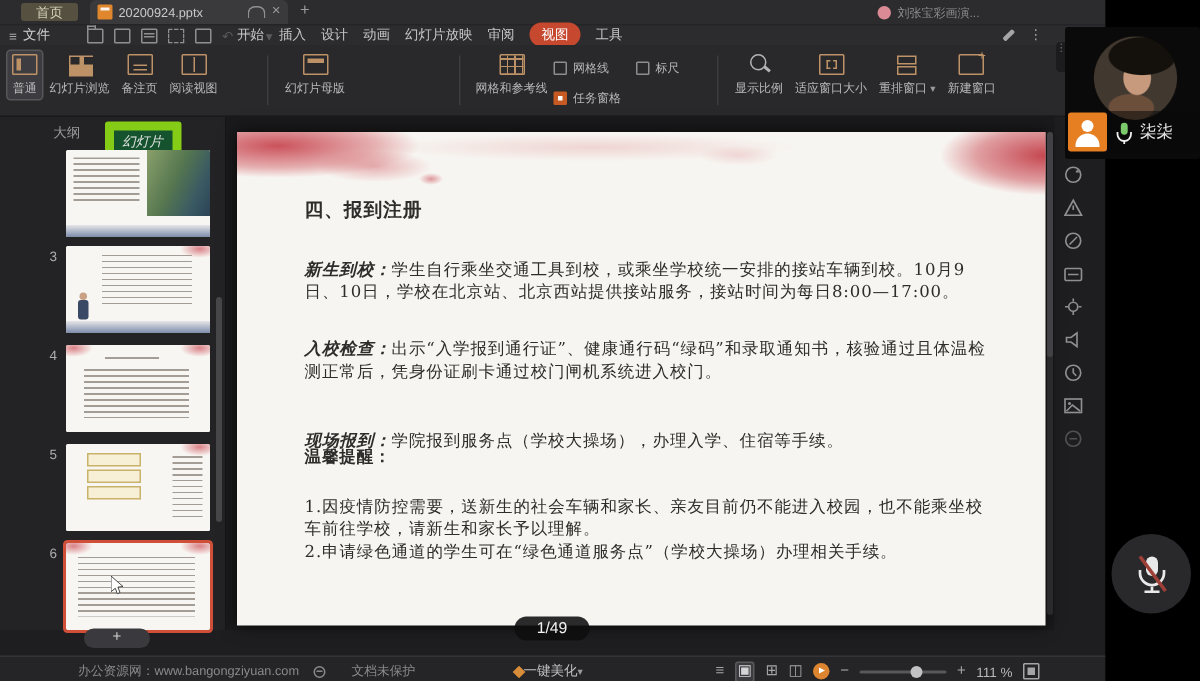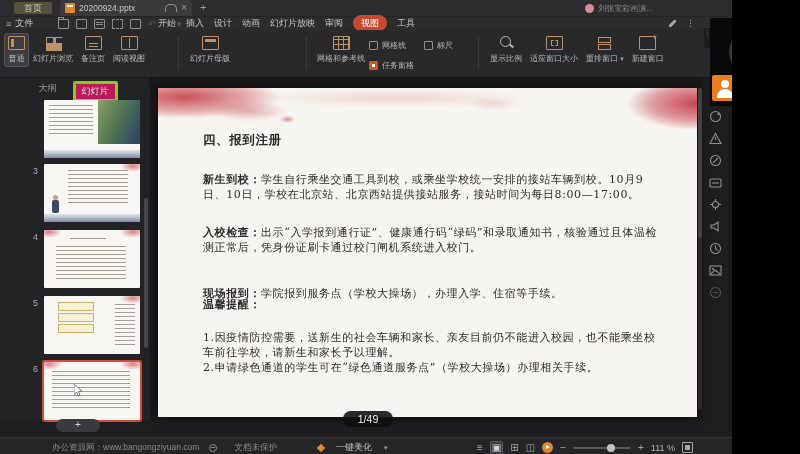--- a/index.html
+++ b/index.html
@@ -1,16 +1,16 @@
 <!DOCTYPE html>
 <html><head>
 <meta charset="utf-8">
 <style>
   html,body{margin:0;padding:0;background:#000;}
-  #screen{position:relative;width:732px;height:454px;background:#000;overflow:hidden;
+  #screen{position:relative;width:800px;height:454px;background:#000;overflow:hidden;
           font-family:"Liberation Sans","DejaVu Sans",sans-serif;-webkit-font-smoothing:antialiased;}
   
   .wps{position:absolute;left:0;top:0;width:737px;height:454px;background:#1e1e20;}
   .titlebar{position:absolute;left:0;top:0;width:100%;height:16px;background:#2c2c2e;border-bottom:1px solid #242426;}
   .home-tab{position:absolute;left:14px;top:2px;width:38px;height:12px;background:#55503f;border-radius:2px;
             color:#d3ccb4;font-size:9px;line-height:12px;text-align:center;}
   .doc-tab{position:absolute;left:60px;top:0;width:132px;height:16px;background:#3a3a3d;border-radius:4px 4px 0 0;
            display:flex;align-items:center;padding:0 5px;box-sizing:border-box;gap:4px;}
   .ppt-icon{width:10px;height:10px;background:#e0862c;border-radius:1px;flex:0 0 auto;position:relative;}
   .ppt-icon::after{content:"";position:absolute;left:2px;top:2px;width:6px;height:2px;background:#fff;opacity:.9;}
@@ -70,21 +70,21 @@
   .cb{width:9px;height:9px;border:1px solid #8e8e90;border-radius:1px;box-sizing:border-box;background:transparent;position:relative;}
   .cb.on{background:#c75a22;border-color:#c75a22;}
   .cb.on::after{content:"";position:absolute;left:2px;top:2px;width:3px;height:3px;background:#fff;}
   .cbrow .lab{color:#b8b8ba;font-size:8px;white-space:nowrap;}
   .rsep{position:absolute;top:7px;width:1px;height:33px;background:#3c3c3e;}
   .caret{color:#9a9a9c;font-size:7px;}
   
   .sidebar{position:absolute;left:0;top:78px;width:150px;height:342px;background:#232325;border-right:1px solid #161618;}
   .sb-tabs{position:absolute;left:0;top:3px;width:100%;display:flex;justify-content:center;gap:10px;}
   .sb-tab{color:#98989a;font-size:9px;padding:1px 6px;}
-  .sb-tab.active{background:#be185d;border:3px solid #84cc16;border-radius:2px;color:#e2e2e2;}
+  .sb-tab.active{background:#14532d;border:6px solid #84cc16;border-radius:2px;color:#e2e2e2;font-style:italic;}
   .thumb{position:absolute;left:44px;width:96px;height:58px;background:#f8f6f2;border-radius:1px;overflow:hidden;}
   .thumb.sel{outline:2px solid #cf4f38;}
   .tnum{position:absolute;left:24px;width:14px;text-align:right;color:#aeaeb0;font-size:9px;}
   .pinkc{position:absolute;width:26px;height:12px;background:radial-gradient(ellipse at center,rgba(210,100,108,.8),rgba(210,100,108,0) 70%);}
   .tlines{position:absolute;background:repeating-linear-gradient(#a39d95 0 1px,transparent 1px 4px);}
   .timg{position:absolute;right:0;top:0;width:42px;height:44px;
         background:linear-gradient(115deg,#8aa06b 0%,#55764f 45%,#3a5a63 75%,#2c4356 100%);}
   .tgrass{position:absolute;left:0;right:0;bottom:0;height:8px;
         background:linear-gradient(180deg,rgba(120,135,170,.15),#7d8cab);}
   .tboy{position:absolute;left:8px;bottom:9px;width:7px;height:13px;background:#3a4a66;border-radius:2px;}
@@ -99,42 +99,42 @@
   .slide{position:absolute;left:7px;top:10px;width:539px;height:329px;background:#f7f5f1;box-shadow:0 0 10px rgba(0,0,0,.7);}
   .wcolor{position:absolute;left:0;top:0;right:0;height:46px;background:
     radial-gradient(ellipse 95px 36px at 100% 34%, rgba(193,55,66,.92) 0%, rgba(205,88,96,.55) 48%, rgba(205,88,96,0) 74%),
     radial-gradient(ellipse 125px 28px at 5% 20%, rgba(198,64,75,.9) 0%, rgba(212,106,112,.5) 52%, rgba(212,106,112,0) 76%),
     radial-gradient(ellipse 55px 15px at 17% 50%, rgba(212,106,112,.5), rgba(212,106,112,0) 70%),
     radial-gradient(ellipse 10px 5px at 24% 68%, rgba(205,88,96,.6), rgba(205,88,96,0) 80%),
     radial-gradient(ellipse 190px 13px at 44% 22%, rgba(222,146,148,.32), rgba(222,146,148,0) 72%),
     radial-gradient(ellipse 36px 9px at 62% 34%, rgba(222,146,148,.3), rgba(222,146,148,0) 75%);}
   .stext{position:absolute;left:45px;top:0;width:462px;font-family:"DejaVu Serif","Liberation Serif",serif;
          color:#2f2d2b;font-size:11px;line-height:15px;letter-spacing:.6px;}
-  .stext .b{font-weight:bold;}
+  .stext .b{font-weight:bold;font-style:italic;}
   .st-title{position:absolute;top:44px;font-size:12.5px;font-weight:bold;}
   .p1{position:absolute;top:73px;}
   .p2{position:absolute;top:126px;}
   .p3{position:absolute;top:170px;margin-top:28px;}
   .prem{position:absolute;top:209px;font-weight:bold;}
   .r1{position:absolute;top:231px;}
   .r2{position:absolute;top:261px;}
   .vscroll{position:absolute;right:1px;top:10px;width:4px;height:322px;background:#2a2a2d;border-radius:2px;}
   .vscroll::before{content:"";position:absolute;left:0;top:0;width:4px;height:150px;background:#424246;border-radius:2px;}
   .pagepill{position:absolute;left:192px;top:333px;width:50px;height:16px;background:rgba(14,14,14,.88);
             border-radius:9px;color:#f2f2f2;font-size:10.5px;line-height:16px;text-align:center;}
   
   .notesbar{position:absolute;left:151px;top:420px;width:586px;height:17px;background:#242426;border-top:1px solid #323234;}
   .notesbar span{position:absolute;left:8px;top:3px;color:#7a7a7c;font-size:8.5px;}
   .statusbar{position:absolute;left:0;top:437px;width:737px;height:17px;background:#252527;border-top:1px solid #343436;}
   .sb-left{position:absolute;left:52px;top:4px;display:flex;gap:10px;align-items:center;}
   .sb-left .site{color:#8a8a8c;font-size:8.5px;}
   .protect{display:flex;gap:17px;align-items:center;color:#8a8a8c;font-size:8.5px;}
   .oic{width:8px;height:8px;border:1px solid #8a8a8c;border-radius:50%;position:relative;box-sizing:border-box;}
   .oic::after{content:"";position:absolute;left:1px;top:2.2px;width:3.6px;height:1px;background:#8a8a8c;}
-  .beautify{position:absolute;left:318px;top:3px;display:flex;gap:12px;align-items:center;text-align:center;}
+  .beautify{position:absolute;left:343px;top:3px;display:flex;gap:0;align-items:center;text-align:center;}
   .spark{width:6px;height:6px;background:#d78d3a;transform:rotate(45deg);}
   .beautify .t{color:#c0c0c2;font-size:9px;}
   .sb-right{position:absolute;right:44px;top:2.5px;display:flex;gap:7px;align-items:center;}
   .vic{color:#a5a5a7;font-size:10px;line-height:12px;}
   .vic.selbox{background:#3c3c40;border:1px solid #5a5a5e;border-radius:2px;padding:0 1px;color:#d5d5d7;}
   .play{width:11px;height:11px;border-radius:50%;background:#dd8430;position:relative;}
   .play::after{content:"";position:absolute;left:4px;top:3px;border-left:4px solid #fff;border-top:2.5px solid transparent;border-bottom:2.5px solid transparent;}
   .zslider{width:58px;height:2px;background:#58585a;position:relative;border-radius:1px;}
   .zslider::after{content:"";position:absolute;left:34px;top:-3px;width:8px;height:8px;border-radius:50%;background:#c2c2c4;}
   .zsign{color:#a5a5a7;font-size:10px;}

